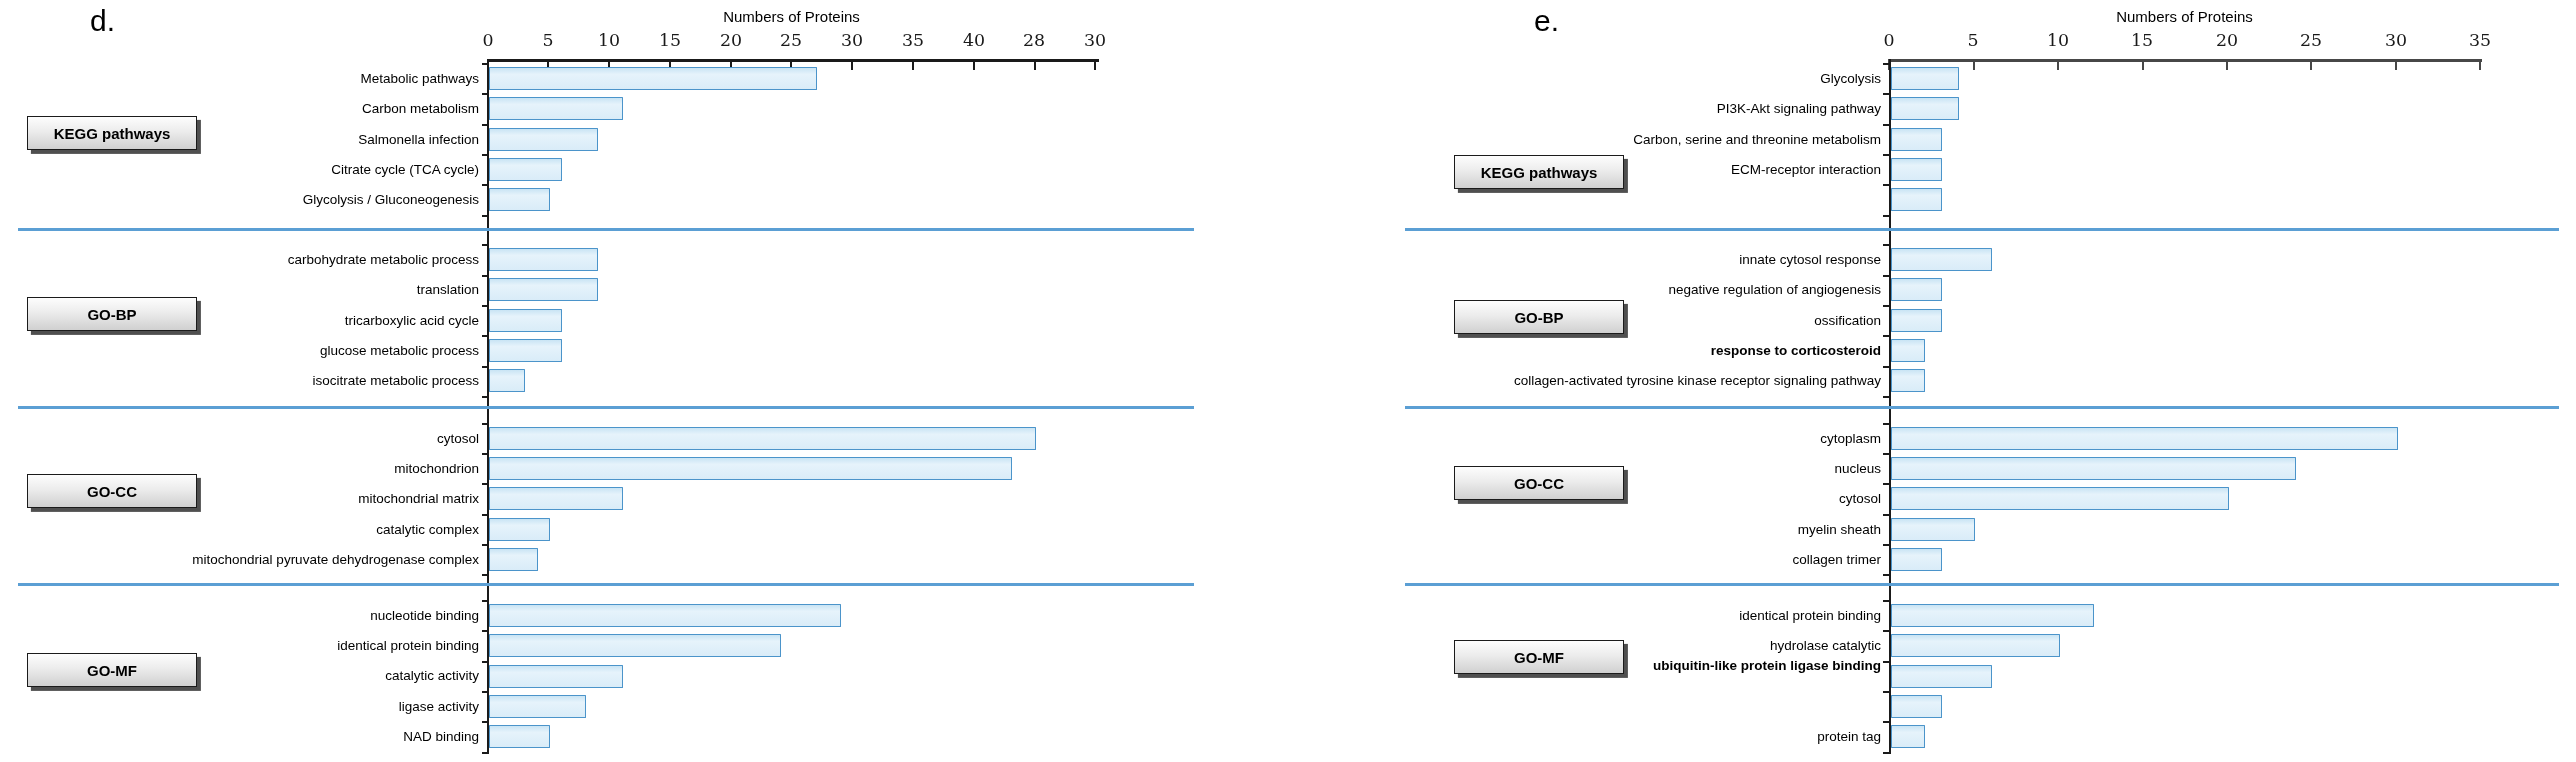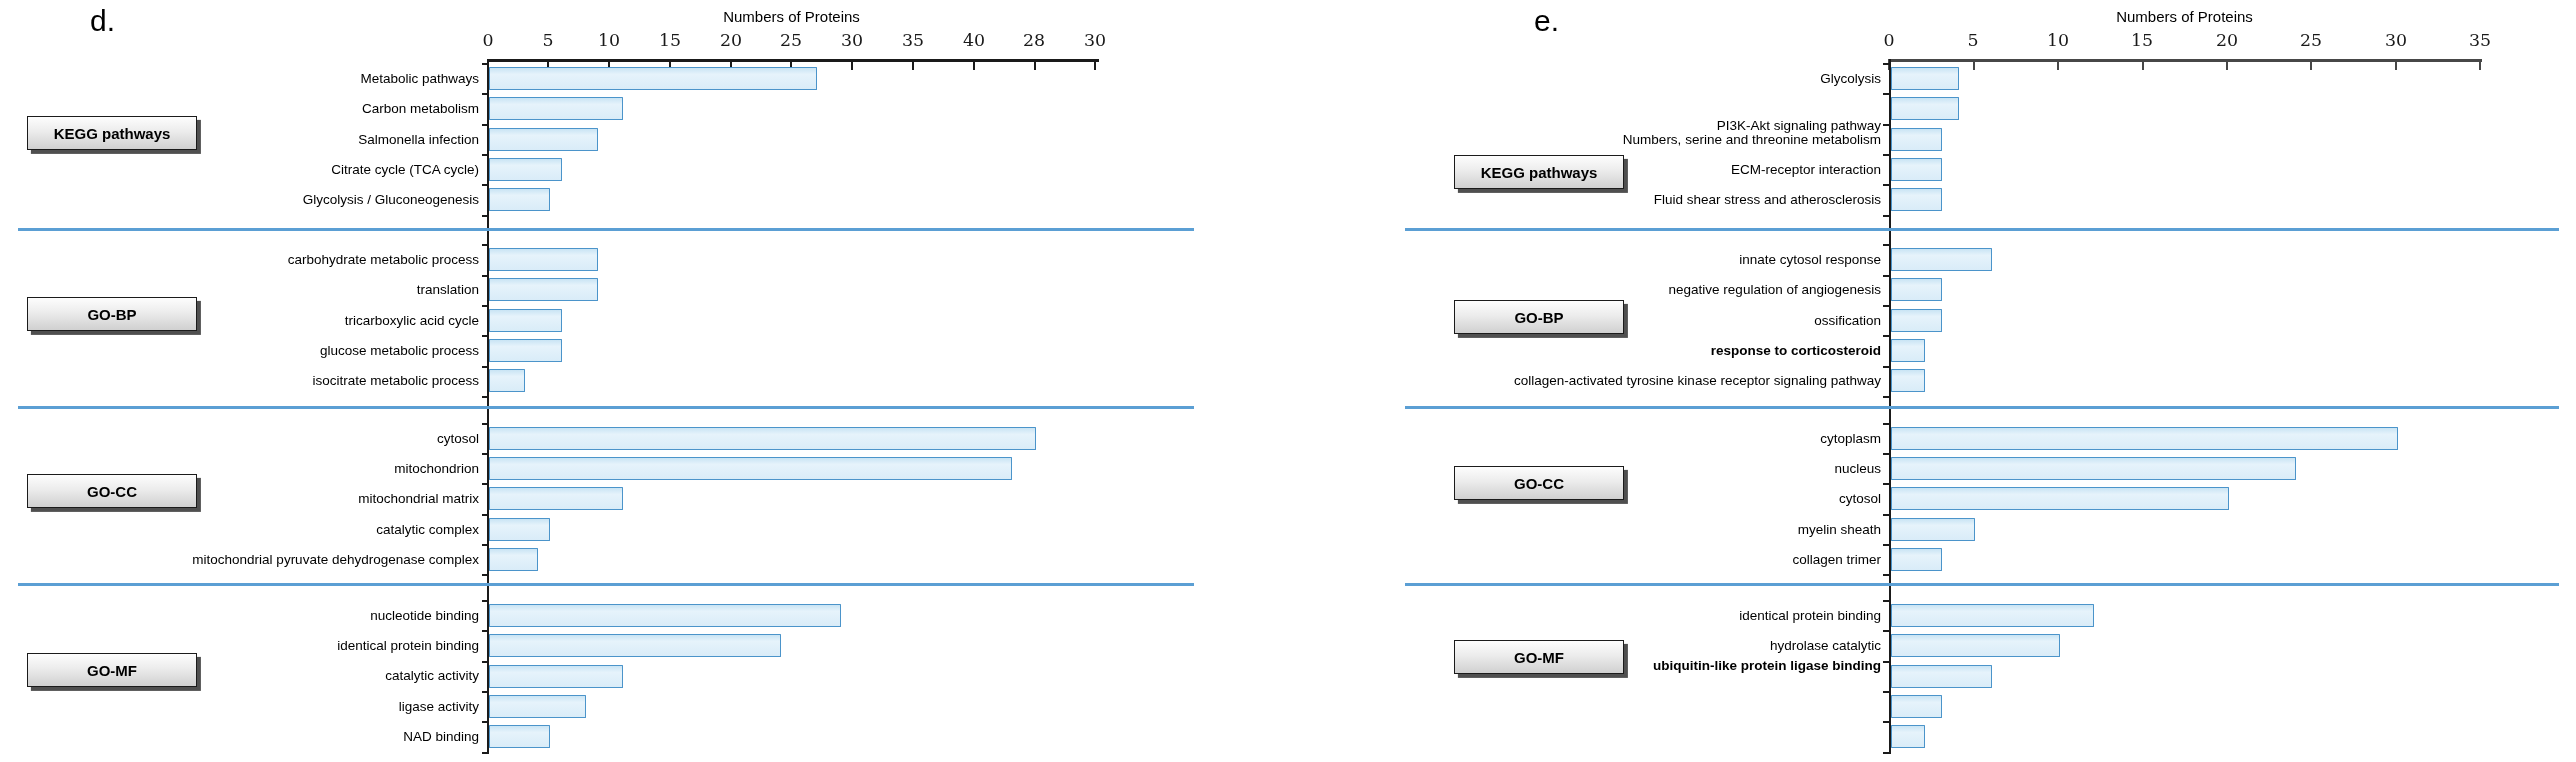--- a/index.html
+++ b/index.html
@@ -176,27 +176,26 @@
     <div class="abs category-box" style="left: 1454px; top: 155px; width: 170px; height: 34px;">KEGG pathways</div>
     <div class="abs row-tick" style="left: 1883px; top: 63px; width: 5.8px; height: 1.9px;"></div>
     <div class="abs row-tick" style="left: 1883px; top: 93px; width: 5.8px; height: 1.9px;"></div>
     <div class="abs row-tick" style="left: 1883px; top: 124px; width: 5.8px; height: 1.9px;"></div>
     <div class="abs row-tick" style="left: 1883px; top: 154px; width: 5.8px; height: 1.9px;"></div>
     <div class="abs row-tick" style="left: 1883px; top: 184px; width: 5.8px; height: 1.9px;"></div>
     <div class="abs row-tick" style="left: 1883px; top: 215px; width: 5.8px; height: 1.9px;"></div>
     <div class="abs bar" style="left: 1891px; top: 67px; width: 68px; height: 23px;"></div>
     <div class="abs row-label" style="left: 1327px; top: 71px; width: 554px;">Glycolysis</div>
     <div class="abs bar" style="left: 1891px; top: 97px; width: 68px; height: 23px;"></div>
-    <div class="abs row-label" style="left: 1327px; top: 101px; width: 554px; margin-top: 17px;">PI3K-Akt signaling pathway</div>
+    <div class="abs row-label" style="left: 1327px; top: 101px; width: 554px;">PI3K-Akt signaling pathway</div>
     <div class="abs bar" style="left: 1891px; top: 128px; width: 51px; height: 23px;"></div>
-    <div class="abs row-label" style="left: 1327px; top: 132px; width: 554px;">Numbers, serine and threonine metabolism</div>
+    <div class="abs row-label" style="left: 1327px; top: 132px; width: 554px;">Carbon, serine and threonine metabolism</div>
     <div class="abs bar" style="left: 1891px; top: 158px; width: 51px; height: 23px;"></div>
     <div class="abs row-label" style="left: 1327px; top: 162px; width: 554px;">ECM-receptor interaction</div>
     <div class="abs bar" style="left: 1891px; top: 188px; width: 51px; height: 23px;"></div>
-    <div class="abs row-label" style="left: 1327px; top: 192px; width: 554px;">Fluid shear stress and atherosclerosis</div>
     <div class="abs category-box" style="left: 1454px; top: 300px; width: 170px; height: 34px;">GO-BP</div>
     <div class="abs row-tick" style="left: 1883px; top: 244px; width: 5.8px; height: 1.9px;"></div>
     <div class="abs row-tick" style="left: 1883px; top: 275px; width: 5.8px; height: 1.9px;"></div>
     <div class="abs row-tick" style="left: 1883px; top: 305px; width: 5.8px; height: 1.9px;"></div>
     <div class="abs row-tick" style="left: 1883px; top: 335px; width: 5.8px; height: 1.9px;"></div>
     <div class="abs row-tick" style="left: 1883px; top: 366px; width: 5.8px; height: 1.9px;"></div>
     <div class="abs row-tick" style="left: 1883px; top: 396px; width: 5.8px; height: 1.9px;"></div>
     <div class="abs bar" style="left: 1891px; top: 248px; width: 101px; height: 23px;"></div>
     <div class="abs row-label" style="left: 1327px; top: 252px; width: 554px;">innate cytosol response</div>
     <div class="abs bar" style="left: 1891px; top: 278px; width: 51px; height: 23px;"></div>
@@ -232,14 +231,15 @@
     <div class="abs row-tick" style="left: 1883px; top: 721px; width: 5.8px; height: 1.9px;"></div>
     <div class="abs row-tick" style="left: 1883px; top: 752px; width: 5.8px; height: 1.9px;"></div>
     <div class="abs bar" style="left: 1891px; top: 604px; width: 203px; height: 23px;"></div>
     <div class="abs row-label" style="left: 1327px; top: 608px; width: 554px;">identical protein binding</div>
     <div class="abs bar" style="left: 1891px; top: 634px; width: 169px; height: 23px;"></div>
     <div class="abs row-label" style="left: 1327px; top: 638px; width: 554px;">hydrolase catalytic</div>
     <div class="abs bar" style="left: 1891px; top: 665px; width: 101px; height: 23px;"></div>
     <div class="abs bar" style="left: 1891px; top: 695px; width: 51px; height: 23px;"></div>
     <div class="abs row-label" style="left: 1327px; top: 658px; width: 554px; font-weight: bold;">ubiquitin-like protein ligase binding</div>
     <div class="abs bar" style="left: 1891px; top: 725px; width: 34px; height: 23px;"></div>
+    <div class="abs row-label" style="left: 1327px; top: 729px; width: 554px;">protein tag</div>
   </div>
 
 
 </body></html>

